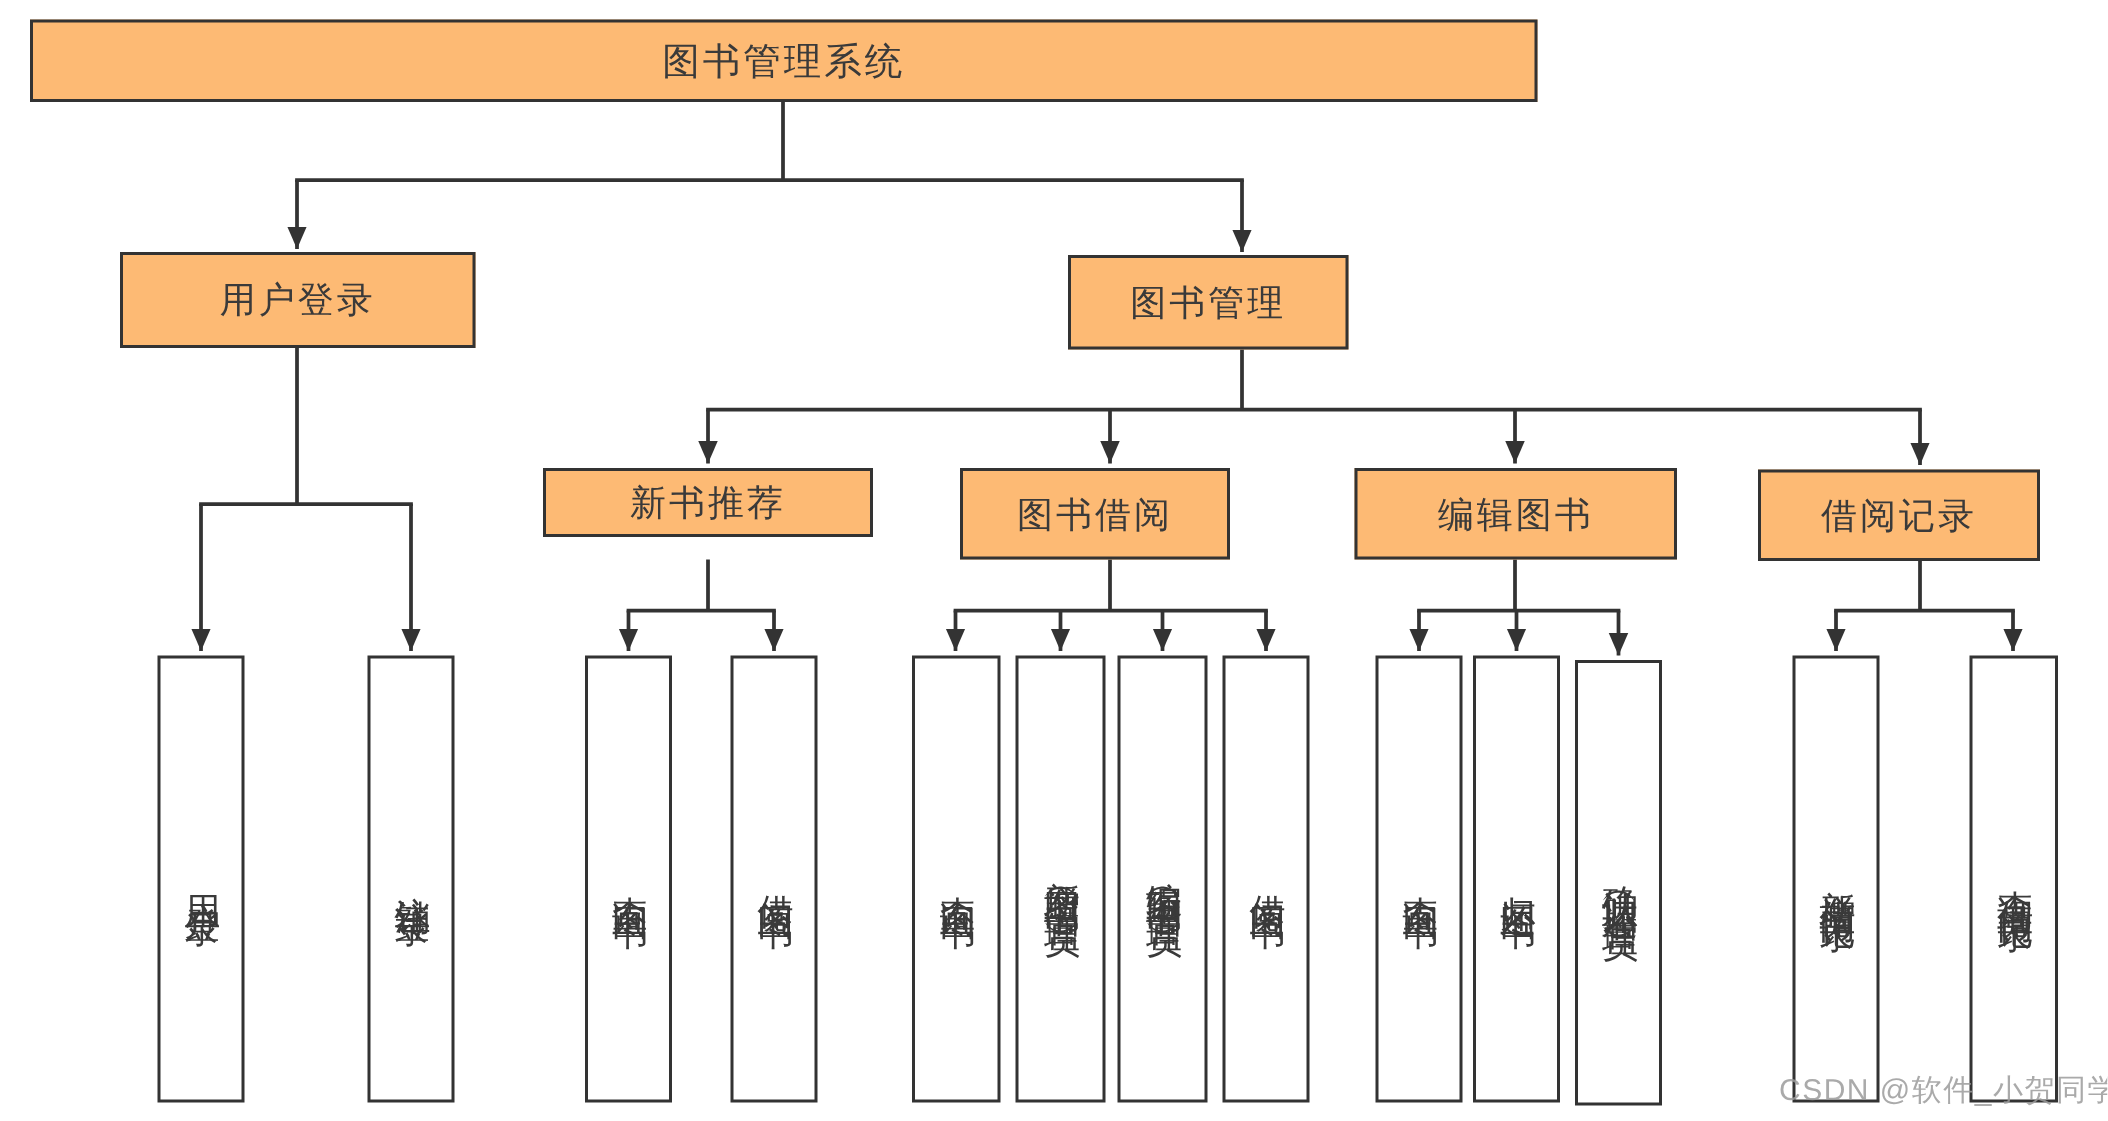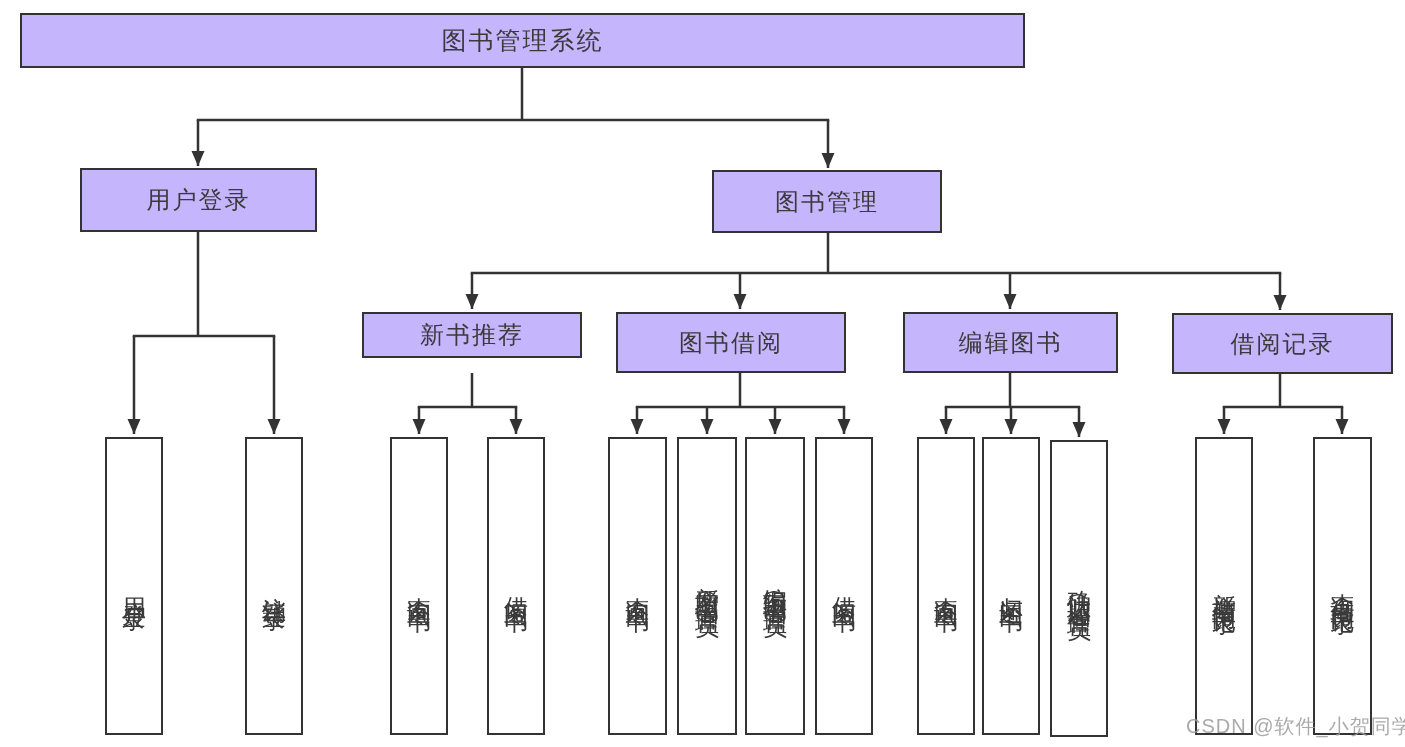--- a/index.html
+++ b/index.html
@@ -14,21 +14,21 @@
   }
   .connector-layer {
     position: absolute;
     left: 0; top: 0;
     width: 1405px; height: 747px;
   }
   .hbox {
     position: absolute;
     box-sizing: border-box;
     border: 2.5px solid #333333;
-    background: #c4b5fd;
+    background: #fdba74;
     display: flex;
     align-items: center;
     justify-content: center;
     font-size: 24px;
     letter-spacing: 2px;
     white-space: nowrap;
   }
   .hbox.root { font-size: 25px; }
   .vbox {
     position: absolute;
@@ -115,34 +115,34 @@
     </g>
   </svg>
 
   <div class="hbox root" style="left:20px;top:13px;width:1005px;height:55px">
     <span>图书管理系统</span>
   </div>
 
   <div class="hbox" style="left:80px;top:168px;width:237px;height:64px">
     <span>用户登录</span>
   </div>
-  <div class="hbox" style="left:712px;top:170px;width:230px;height:63px">
+  <div class="hbox" style="left:712px;top:170px;width:187px;height:63px">
     <span>图书管理</span>
   </div>
 
   <div class="hbox" style="left:362px;top:312px;width:220px;height:46px">
     <span>新书推荐</span>
   </div>
-  <div class="hbox" style="left:616px;top:312px;width:230px;height:61px">
+  <div class="hbox" style="left:640px;top:312px;width:180px;height:61px">
     <span>图书借阅</span>
   </div>
   <div class="hbox" style="left:903px;top:312px;width:215px;height:61px">
     <span>编辑图书</span>
   </div>
-  <div class="hbox" style="left:1172px;top:313px;width:221px;height:61px">
+  <div class="hbox" style="left:1172px;top:313px;width:188px;height:61px">
     <span>借阅记录</span>
   </div>
 
   <div class="vbox" style="left:105px;width:58px">
     <span class="vtext">用户登录</span>
   </div>
   <div class="vbox" style="left:245px;width:58px">
     <span class="vtext">注销登录</span>
   </div>
 

